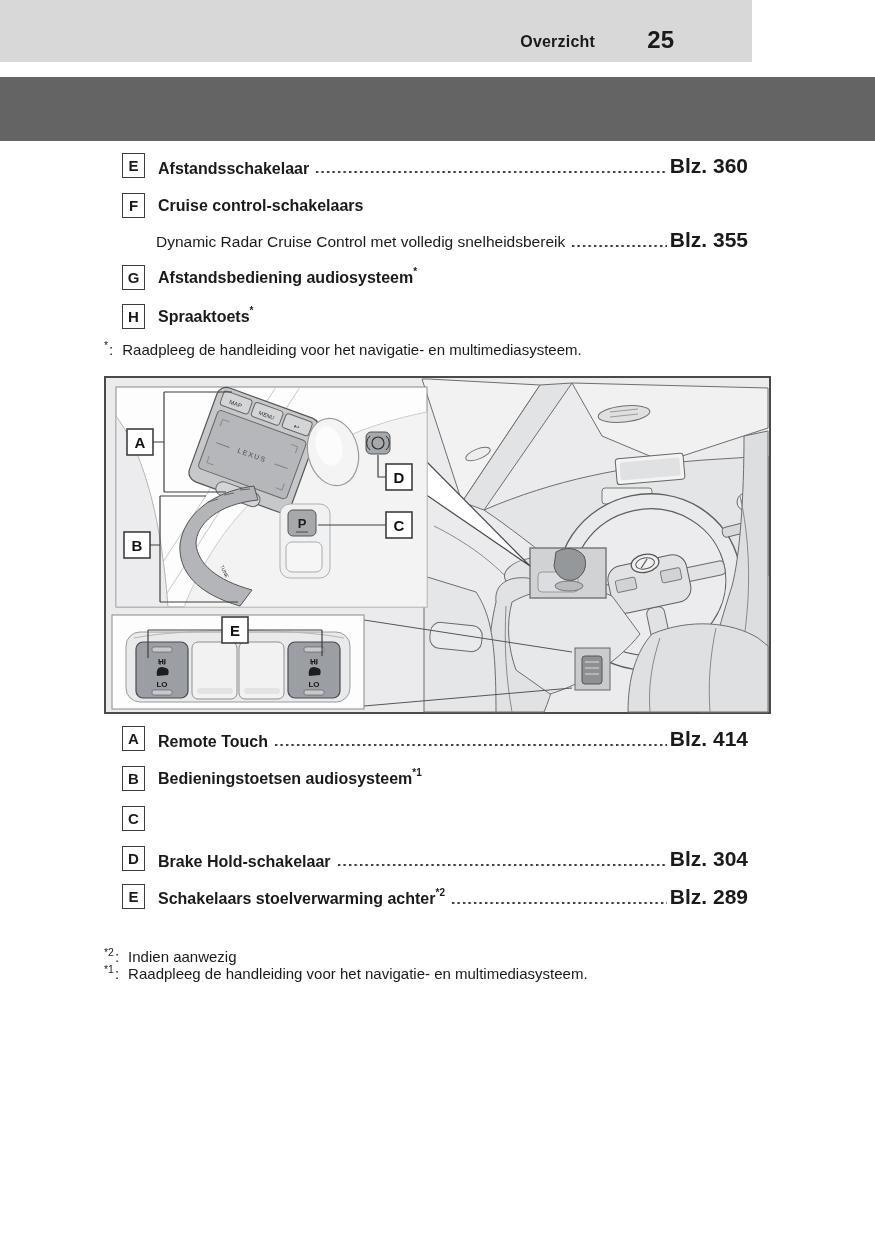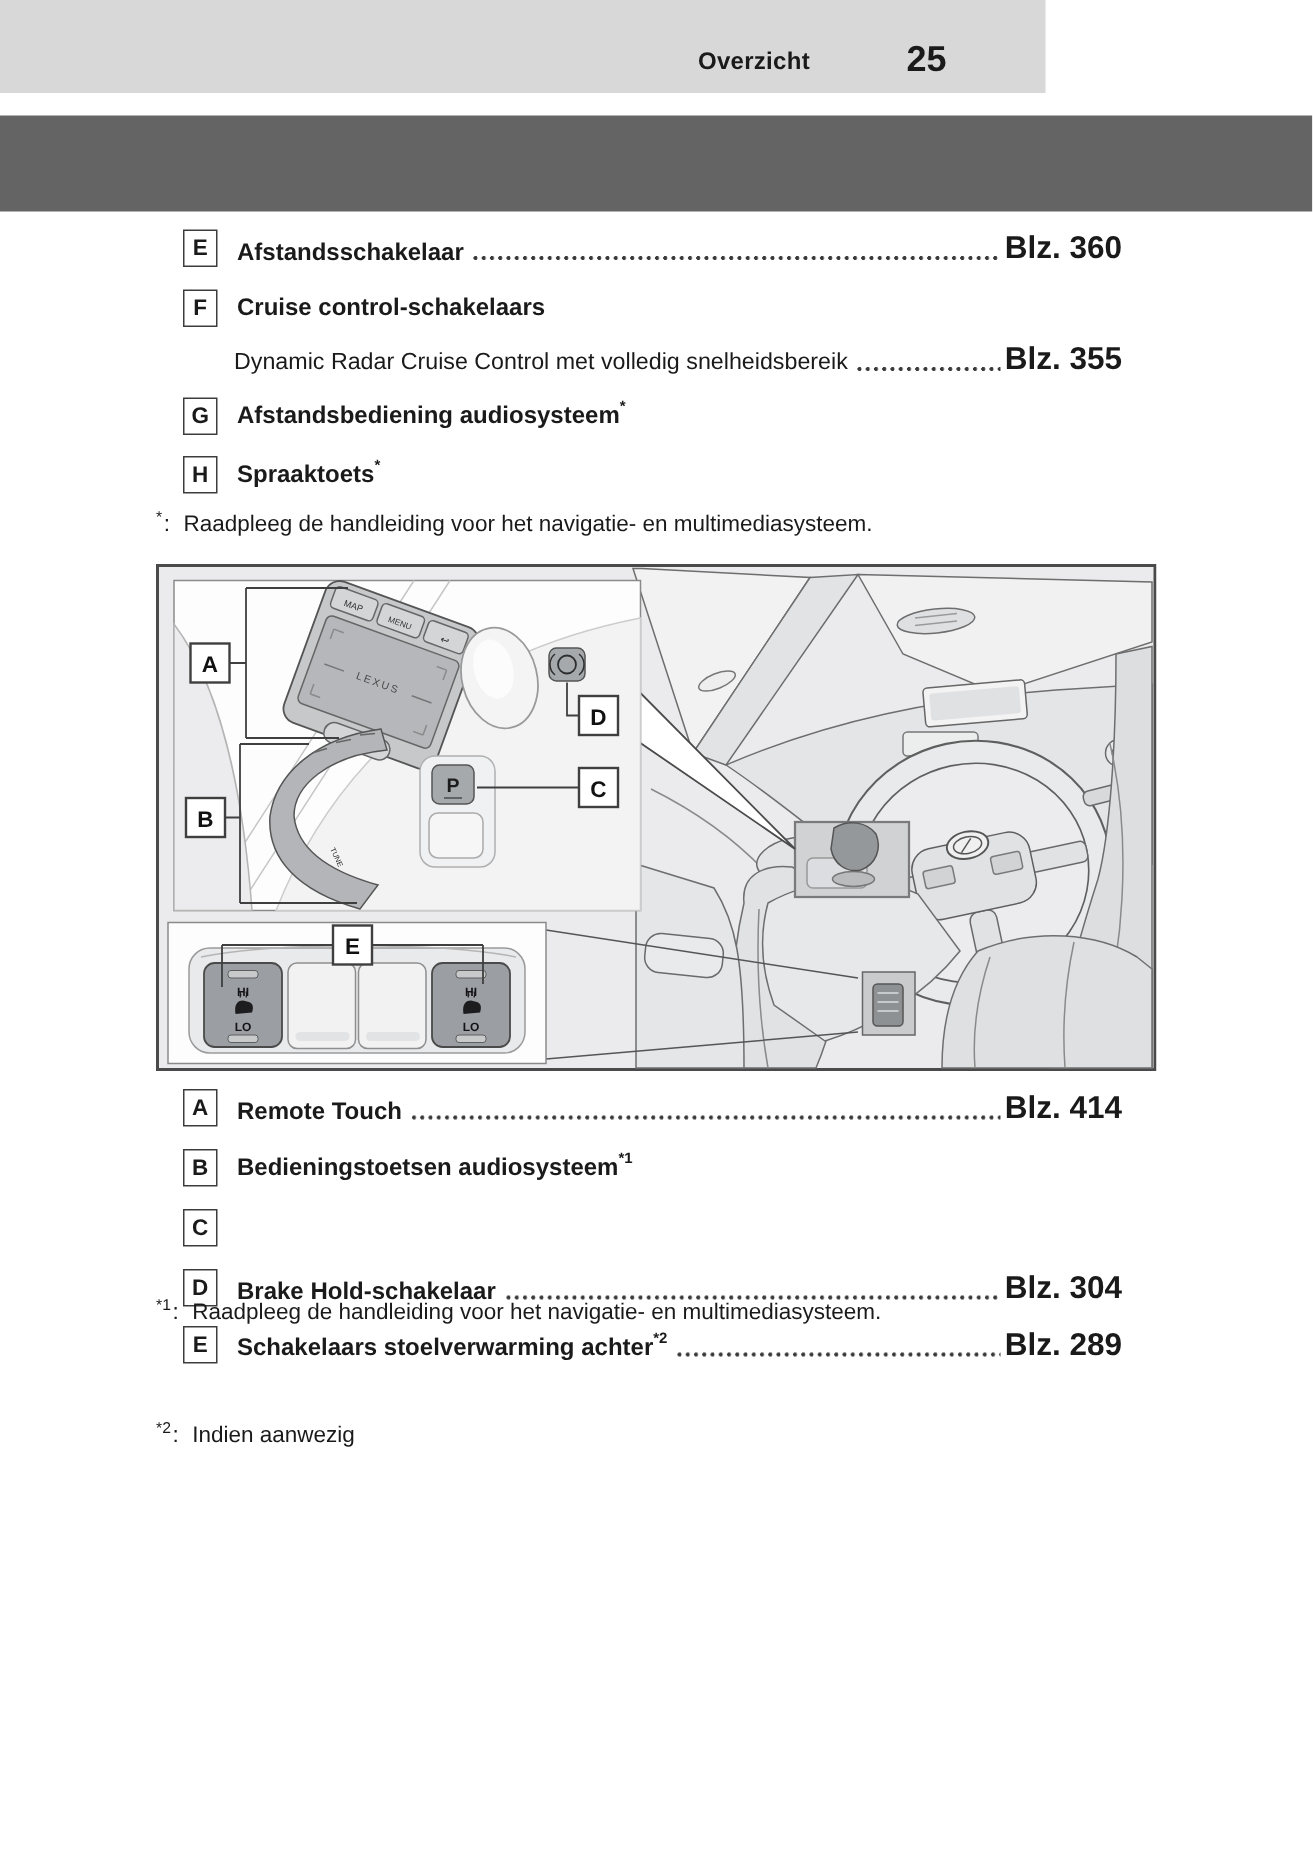--- a/index.html
+++ b/index.html
@@ -1,20 +1,20 @@
 <!DOCTYPE html>
 <html><head>
 <meta charset="utf-8">
 <style>
   html,body{margin:0;padding:0;background:#fff;}
   .page{position:relative;width:875px;height:1241px;background:#ffffff;overflow:hidden;
         font-family:"Liberation Sans", sans-serif;color:#1a1a1a;}
-  .topbar{position:absolute;left:0;top:0;width:697px;height:62px;background:#d8d8d8;}
+  .topbar{position:absolute;left:0;top:0;width:752px;height:62px;background:#d8d8d8;}
   .topbar-title{position:absolute;top:33px;right:157px;font-size:16px;font-weight:600;letter-spacing:.2px;}
-  .topbar-num{position:absolute;top:26px;right:66px;font-size:24px;font-weight:700;}
+  .topbar-num{position:absolute;top:26px;right:78px;font-size:24px;font-weight:700;}
   .banner{position:absolute;left:0;top:77px;width:875px;height:64px;background:#646464;}
 
   .li{position:absolute;left:122px;width:626px;display:flex;align-items:center;}
   .keybox{width:21px;height:23px;border:1.7px solid #3c3c3c;background:#fff;flex:0 0 auto;
           display:flex;align-items:center;justify-content:center;
           font-size:15px;font-weight:700;margin-right:13px;}
   .li-main{flex:1;display:flex;align-items:flex-end;min-width:0;}
   .lbl{font-size:16px;font-weight:600;white-space:nowrap;}
   .lbl sup{font-size:10px;font-weight:600;position:relative;top:-2px;}
   .dots{flex:1;align-self:flex-end;height:6px;margin:0 3px 4px 6px;
@@ -295,20 +295,20 @@
 
   <div class="li" style="top:884px">
     <span class="keybox">E</span>
     <span class="li-main">
       <span class="lbl"><span>Schakelaars stoelverwarming achter</span><sup>*2</sup></span>
       <span class="dots"></span>
       <span class="pref">Blz. 289</span>
     </span>
   </div>
 
-  <div class="fn" style="top:866px">
+  <div class="fn" style="top:965px">
     <span class="mk">*1</span><span class="cl">:</span><span class="fntx">Raadpleeg de handleiding voor het navigatie- en multimediasysteem.</span>
   </div>
   <div class="fn" style="top:948px">
     <span class="mk">*2</span><span class="cl">:</span><span class="fntx">Indien aanwezig</span>
   </div>
 
 </div>
 
 </body></html>

